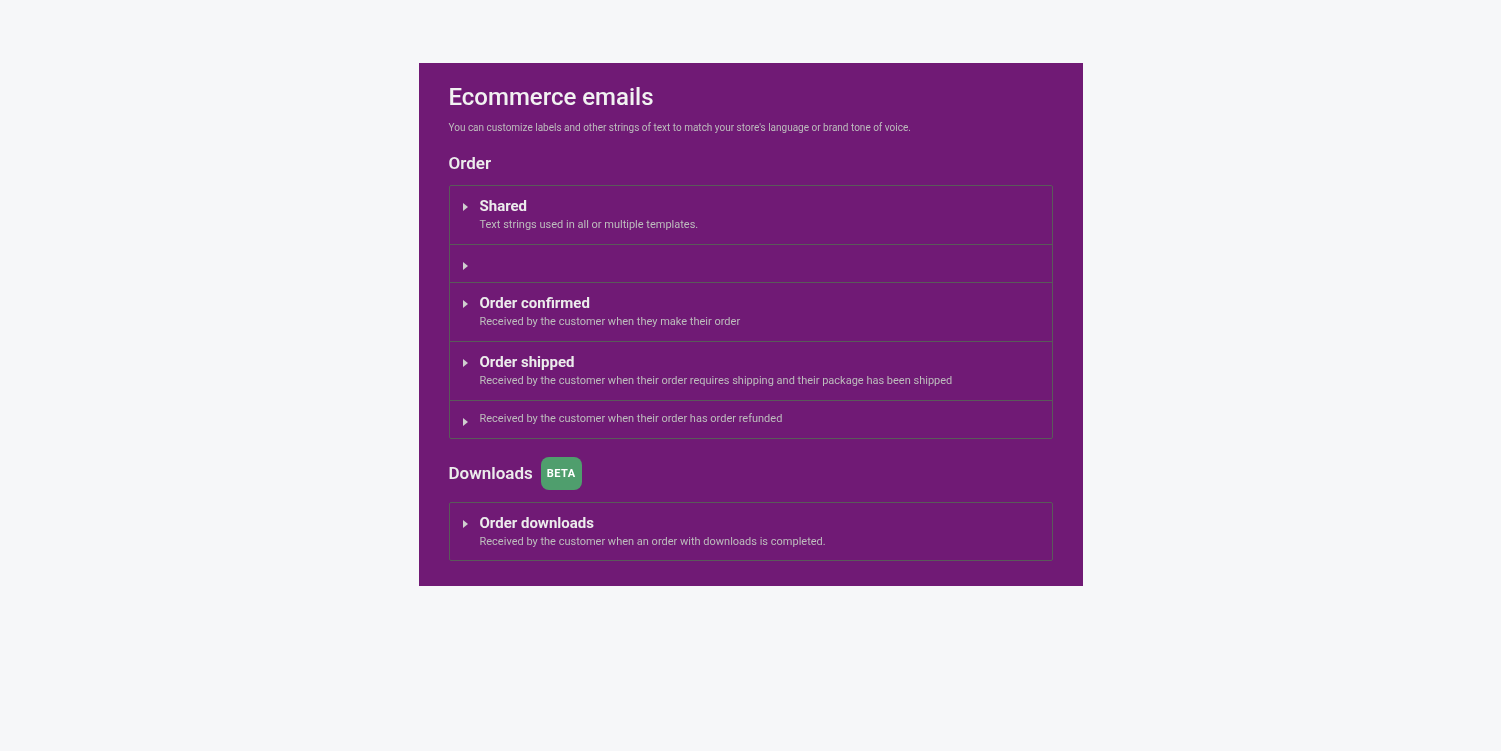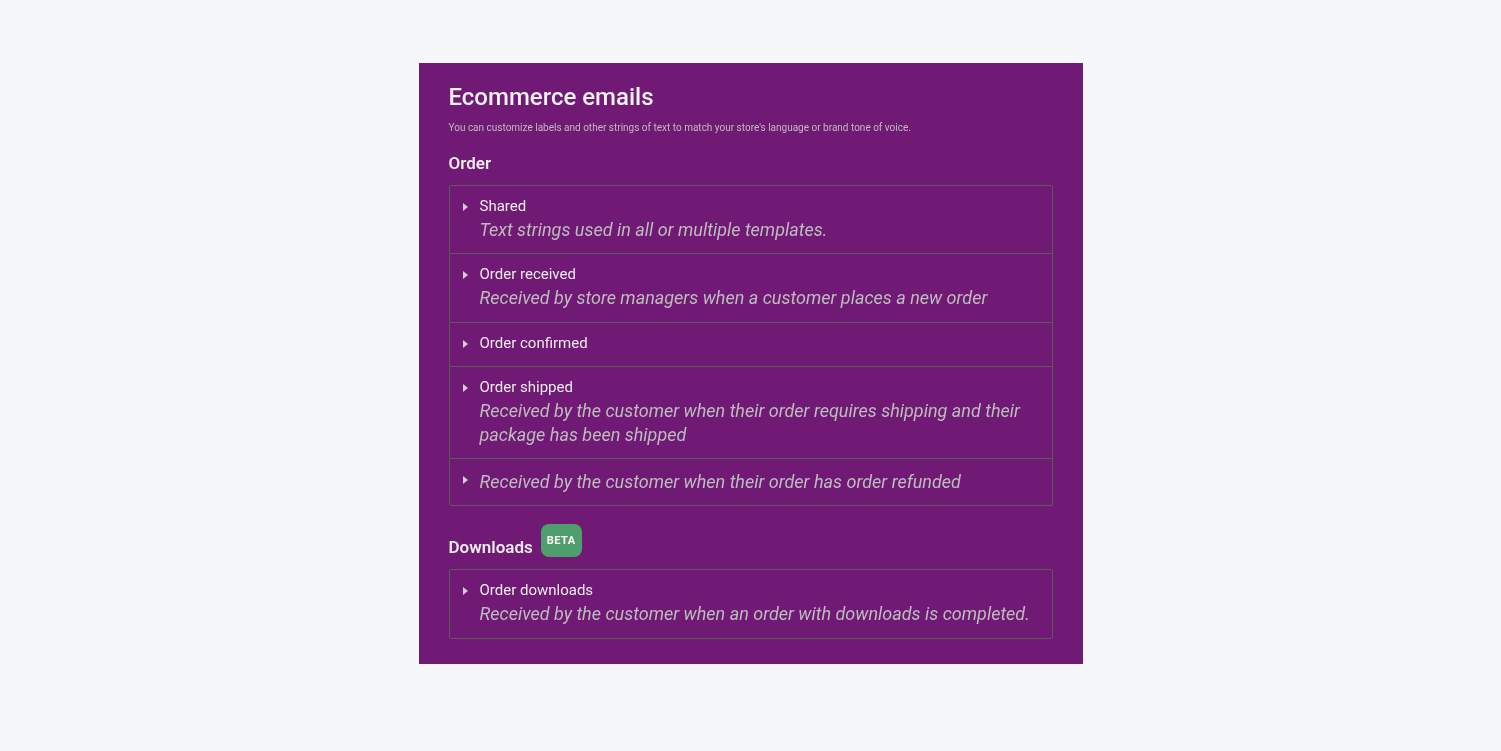--- a/index.html
+++ b/index.html
@@ -26,21 +26,21 @@
     margin-bottom: 10px;
   }
   .description {
     font-size: 10px;
     line-height: 1.4;
     color: #bdbdbd;
     margin-bottom: 18px;
   }
   .section-header {
     display: flex;
-    align-items: flex-end;
+    align-items: center;
     gap: 8px;
     margin-bottom: 12px;
   }
   .section-title {
     font-size: 17px;
     font-weight: 600;
     color: #ececec;
   }
   .badge {
     background: #4f9e6d;
@@ -67,29 +67,28 @@
   }
   .row:last-child { border-bottom: none; }
   .caret {
     flex: 0 0 auto;
     margin-top: 5px;
   }
   .caret svg { display: block; }
   .row-body { flex: 1; }
   .row-title {
     font-size: 15px;
-    font-weight: 400;
+    font-weight: 700;
     color: #ececec;
     margin-bottom: 3px;
   }
   .row-desc {
-    font-size: 18px;
+    font-size: 11px;
     color: #bdbdbd;
     line-height: 1.35;
-    font-style: italic;
   }
 </style>
 </head>
 <body>
 
 <div class="card">
   <h1 class="title">Ecommerce emails</h1>
   <p class="description">You can customize labels and other strings of text to match your store's language or brand tone of voice.</p>
 
   <div class="section-header">
@@ -106,33 +105,30 @@
         <div class="row-title">Shared</div>
         <div class="row-desc">Text strings used in all or multiple templates.</div>
       </div>
     </div>
     <div class="row">
       <span class="caret">
         <svg width="8" height="10" viewBox="0 0 8 10">
             <path d="M1 1 L6 5 L1 9 Z" fill="#cfcfcf"></path>
           </svg>
       </span>
-      <div class="row-body">
-        <div class="row-title">Order received</div>
-        <div class="row-desc">Received by store managers when a customer places a new order</div>
-      </div>
     </div>
     <div class="row">
       <span class="caret">
         <svg width="8" height="10" viewBox="0 0 8 10">
             <path d="M1 1 L6 5 L1 9 Z" fill="#cfcfcf"></path>
           </svg>
       </span>
       <div class="row-body">
         <div class="row-title">Order confirmed</div>
+        <div class="row-desc">Received by the customer when they make their order</div>
       </div>
     </div>
     <div class="row">
       <span class="caret">
         <svg width="8" height="10" viewBox="0 0 8 10">
             <path d="M1 1 L6 5 L1 9 Z" fill="#cfcfcf"></path>
           </svg>
       </span>
       <div class="row-body">
         <div class="row-title">Order shipped</div>

